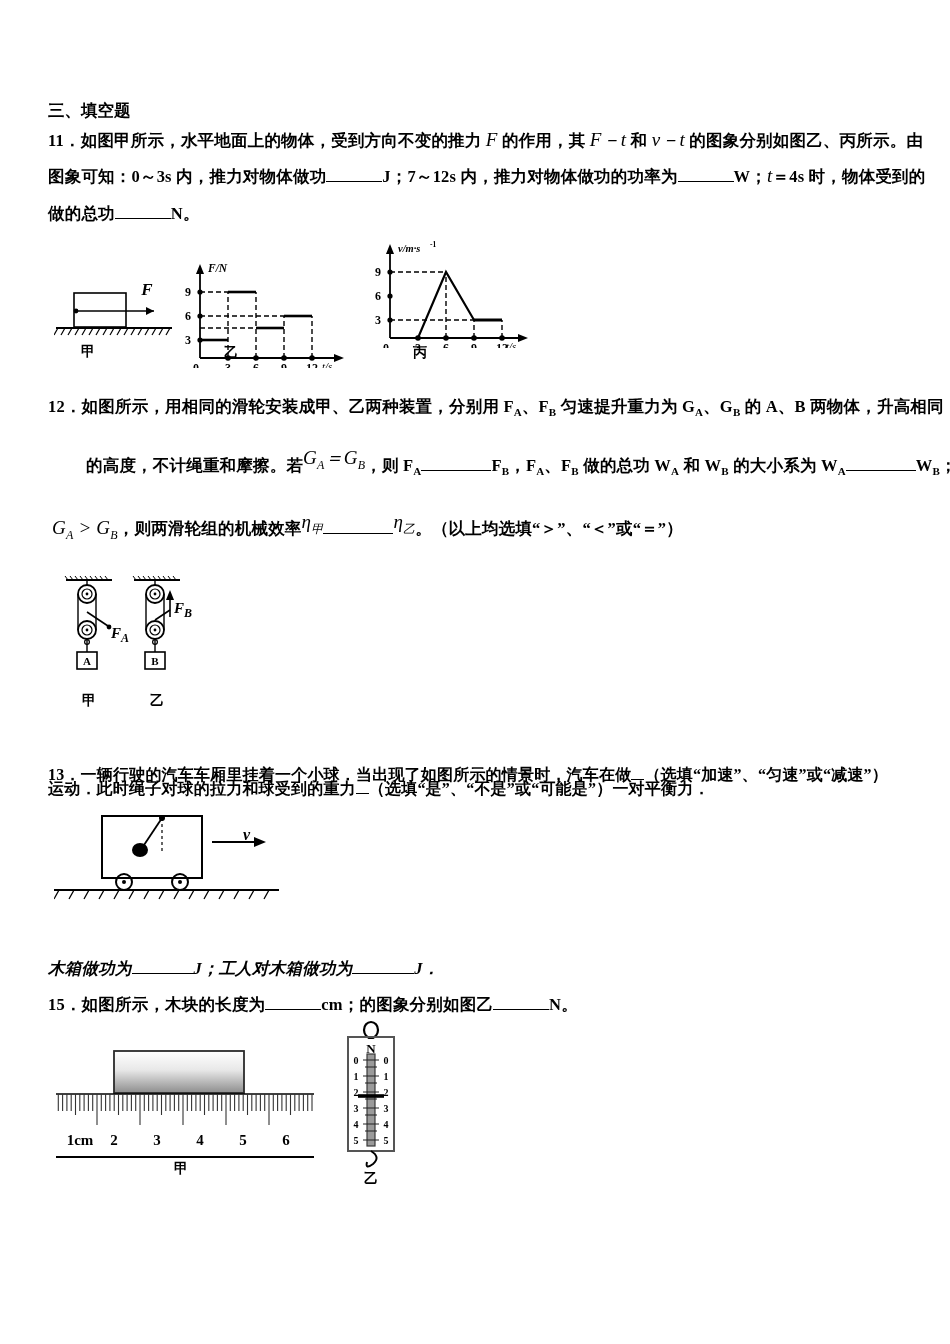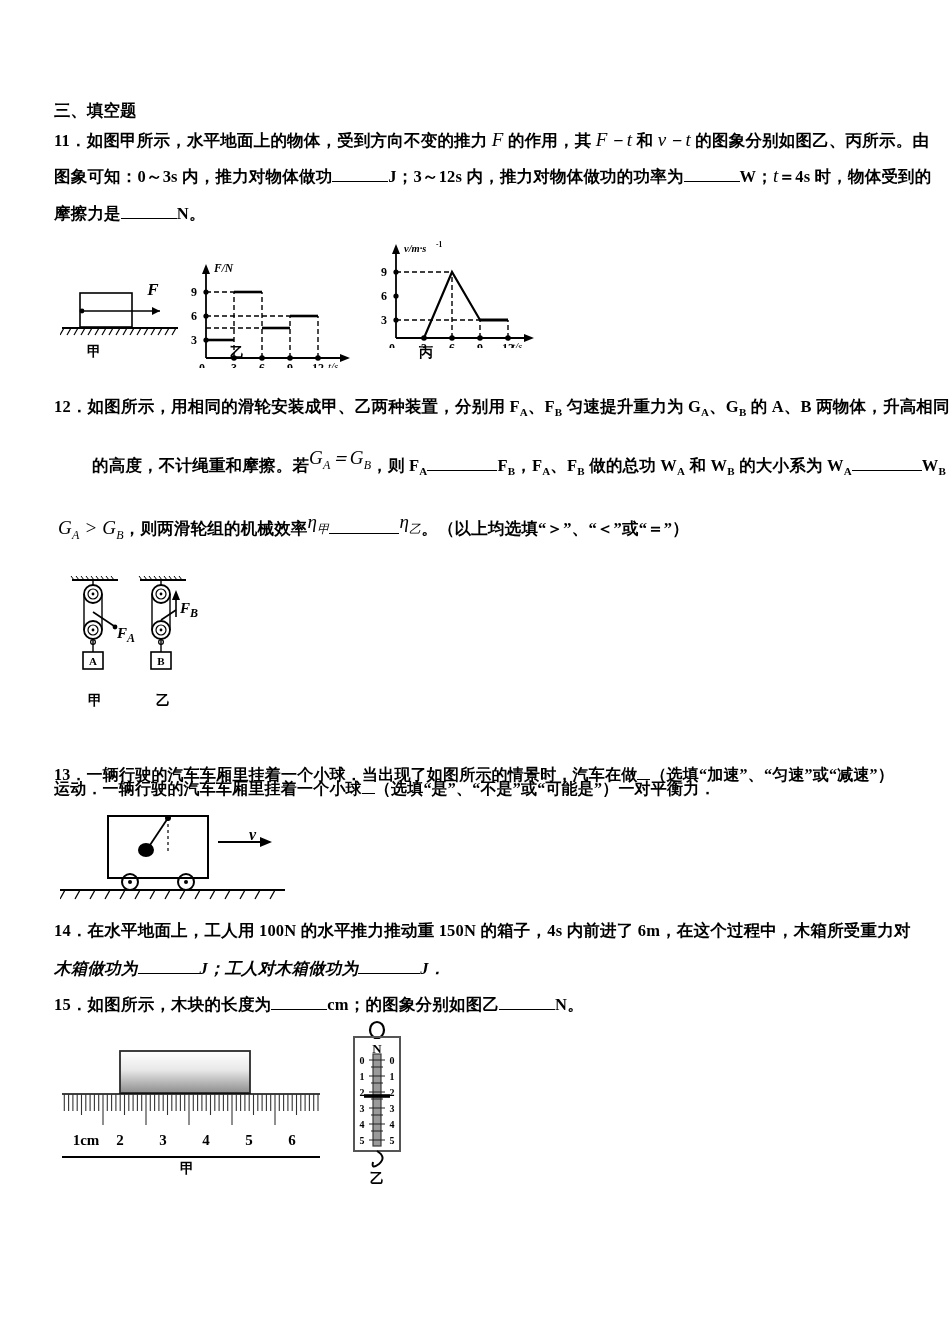--- a/index.html
+++ b/index.html
@@ -10,21 +10,21 @@
   body {
     width: 950px;
     height: 1344px;
     position: relative;
     font-family: "Liberation Serif", "DejaVu Serif", serif;
     color: #000;
     overflow: hidden;
   }
   .page {
     position: absolute;
-    left: 12px; top: 0;
+    left: 6px; top: 0;
     width: 914px;
     height: 1344px;
   }
   .txt {
     position: absolute;
     font-weight: bold;
     font-size: 16.5px;
     letter-spacing: 0.2px;
     white-space: nowrap;
     text-align: right;
@@ -75,25 +75,25 @@
 
 <div class="page">
 
   <div class="sec-head">三、填空题</div>
 
   <div class="txt" style="left:42px; top:127px;">
     <span>11．</span><span>如图甲所示，水平地面上的物体，受到方向不变的推力 </span><span class="mathvar">F</span><span> 的作用，其 </span><span class="mathvar">F－t</span><span> 和 </span><span class="mathvar">v－t</span><span> 的图象分别如图乙、丙所示。由</span>
   </div>
 
   <div class="txt" style="left:42px; top:165px;">
-    <span>图象可知：0～3s 内，推力对物体做功</span><span class="blank w56"></span><span>J；3～12s 内，推力对物体做功的功率为</span><span class="blank w56"></span><span>W；</span><span class="mathvar">t</span><span>＝4s 时，物体受到的</span>
+    <span>图象可知：0～3s 内，推力对物体做功</span><span class="blank w56"></span><span>J；7～12s 内，推力对物体做功的功率为</span><span class="blank w56"></span><span>W；</span><span class="mathvar">t</span><span>＝4s 时，物体受到的</span>
   </div>
 
   <div class="txt" style="left:42px; top:203px;">
-    <span>摩擦力是</span><span class="blank w56"></span><span>N。</span>
+    <span>做的总功</span><span class="blank w56"></span><span>N。</span>
   </div>
 
   <div class="figure" style="left:48px; top:285px; width:120px; height:60px;">
     <svg width="120" height="60" viewBox="0 0 120 60">
       <rect x="20" y="8" width="52" height="34" fill="none" stroke="#000" stroke-width="1.6"></rect>
       <line x1="20" y1="42" x2="110" y2="42" stroke="#000" stroke-width="0"></line>
 
       <line x1="22" y1="26" x2="100" y2="26" stroke="#000" stroke-width="1.6"></line>
       <polygon points="100,26 92,22 92,30" fill="#000"></polygon>
       <circle cx="22" cy="26" r="2.4" fill="#000"></circle>
@@ -291,21 +291,21 @@
   </div>
   <div class="cap mathvar" style="left:105px; top:625px; font-size:15px;"><span>F</span><span class="sb">A</span></div>
   <div class="cap mathvar" style="left:168px; top:600px; font-size:15px;"><span>F</span><span class="sb">B</span></div>
   <div class="cap" style="left:73px; top:692px; width:20px;">甲</div>
   <div class="cap" style="left:141px; top:692px; width:20px;">乙</div>
 
   <div class="txt" style="left:42px; top:741px; font-size:16px;margin-top:24px;">
     <span>13．</span><span>一辆行驶的汽车车厢里挂着一个小球．当出现了如图所示的情景时，汽车在做</span><span class="blank w12"></span><span>（选填“加速”、“匀速”或“减速”）</span>
   </div>
   <div class="txt" style="left:42px; top:779px; font-size:16px;">
-    <span>运动．一辆行驶的汽车车厢里挂着一个小球</span><span class="blank w12"></span><span>（选填“是”、“不是”或“可能是”）一对平衡力．</span>
+    <span>运动．此时绳子对球的拉力和球受到的重力</span><span class="blank w12"></span><span>（选填“是”、“不是”或“可能是”）一对平衡力．</span>
   </div>
 
   <div class="figure" style="left:48px; top:812px; width:250px; height:90px;">
     <svg width="250" height="90" viewBox="0 0 250 90">
 
       <rect x="48" y="4" width="100" height="62" fill="none" stroke="#000" stroke-width="2"></rect>
 
       <circle cx="108" cy="6" r="3" fill="#000"></circle>
       <line x1="108" y1="6" x2="88" y2="36" stroke="#000" stroke-width="1.8"></line>
       <ellipse cx="86" cy="38" rx="8" ry="7" fill="#000"></ellipse>
@@ -335,23 +335,20 @@
         <line x1="155" y1="78" x2="150" y2="87"></line>
           <line x1="170" y1="78" x2="165" y2="87"></line>
         <line x1="185" y1="78" x2="180" y2="87"></line>
           <line x1="200" y1="78" x2="195" y2="87"></line>
         <line x1="215" y1="78" x2="210" y2="87"></line>
       </g>
     </svg>
   </div>
   <div class="cap mathvar" style="left:237px; top:826px; font-size:16px;">v</div>
 
-  <div class="txt" style="left:42px; top:920px;">
-    <span>14．</span><span>在水平地面上，工人用 100N 的水平推力推动重 150N 的箱子，4s 内前进了 6m，在这个过程中，木箱所受重力对</span>
-  </div>
   <div class="txt" style="left:42px; top:958px;font-style:italic;">
     <span>木箱做功为</span><span class="blank w62"></span><span>J；工人对木箱做功为</span><span class="blank w62"></span><span>J．</span>
   </div>
 
   <div class="txt" style="left:42px; top:994px;">
     <span>15．</span><span>如图所示，木块的长度为</span><span class="blank w56"></span><span>cm；的图象分别如图乙</span><span class="blank w56"></span><span>N。</span>
   </div>
 
   <div class="figure" style="left:48px; top:1045px; width:265px; height:120px;">
     <svg width="265" height="120" viewBox="0 0 265 120">

